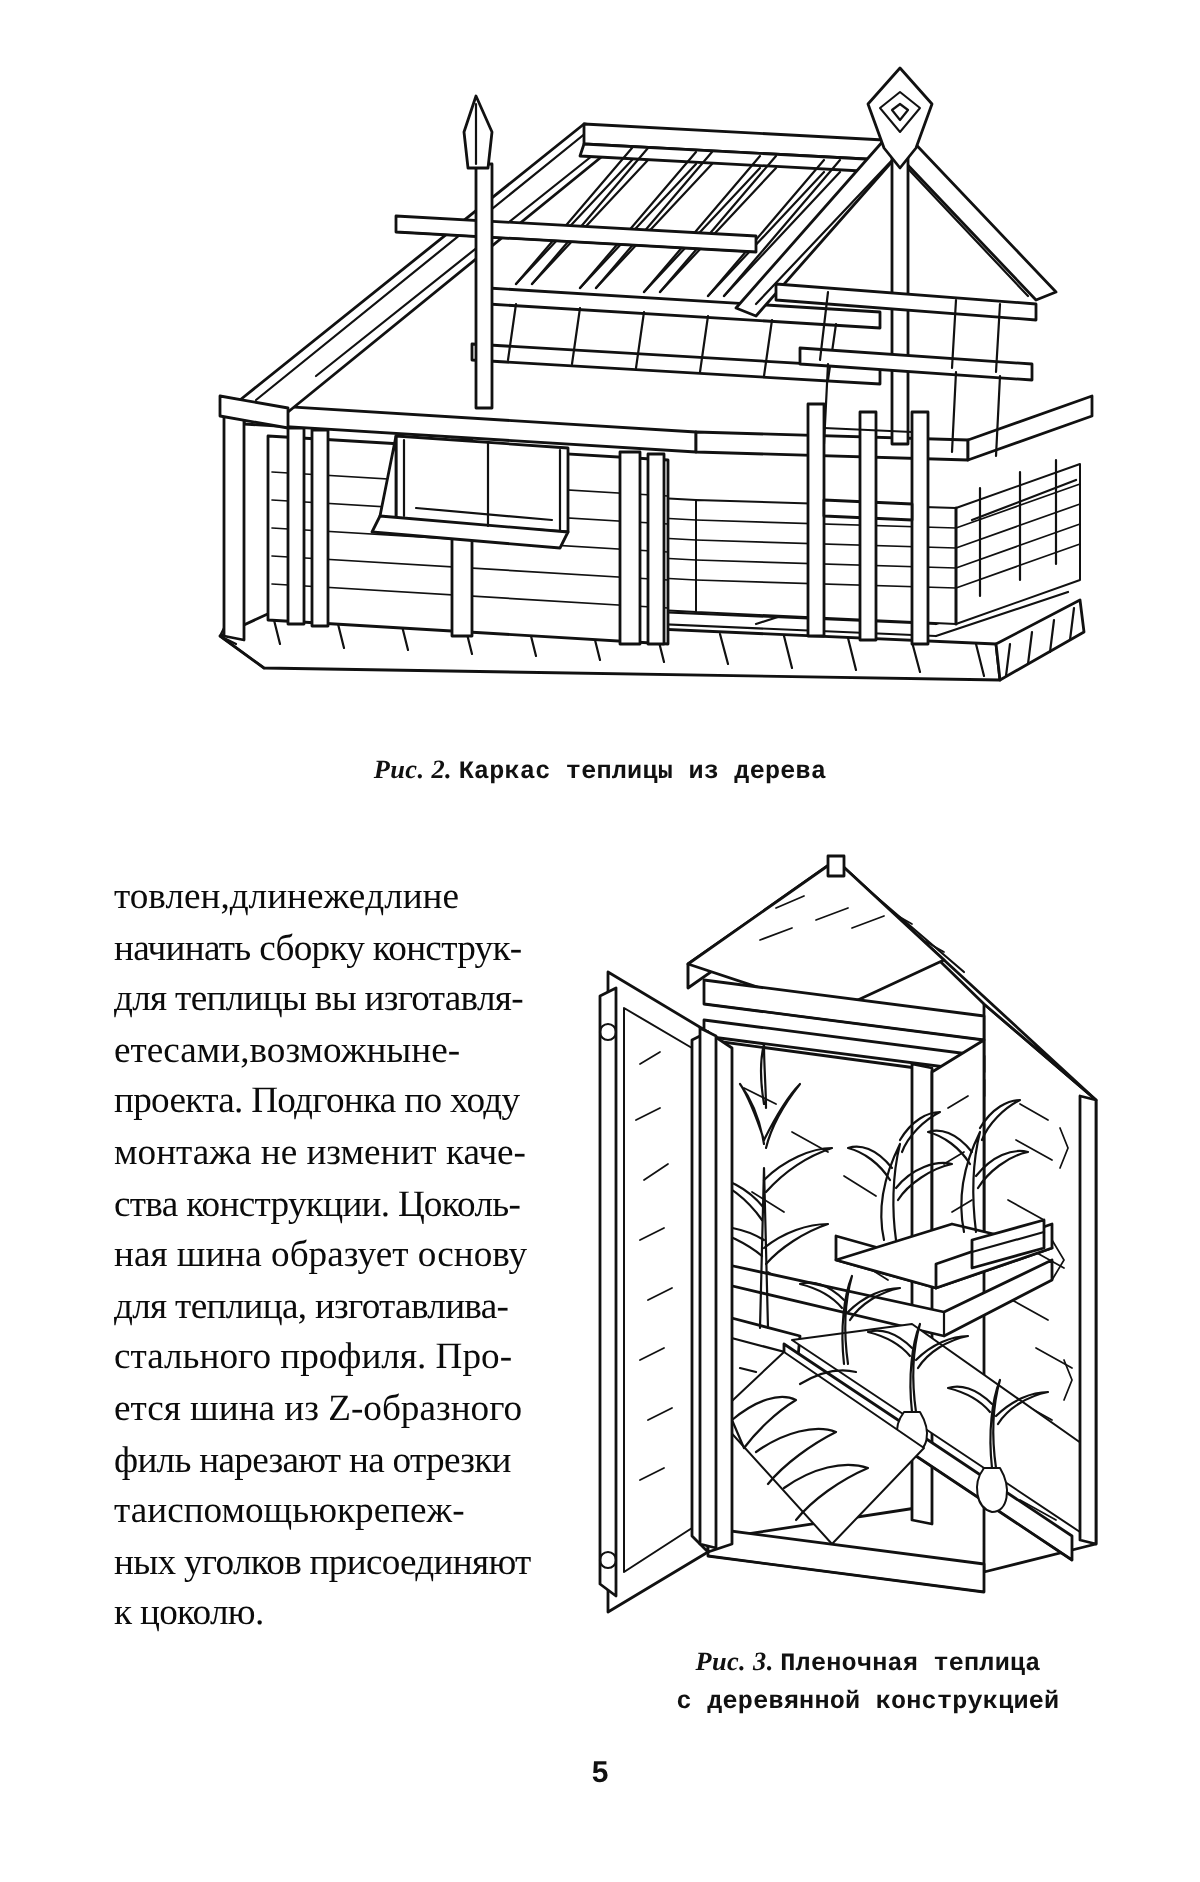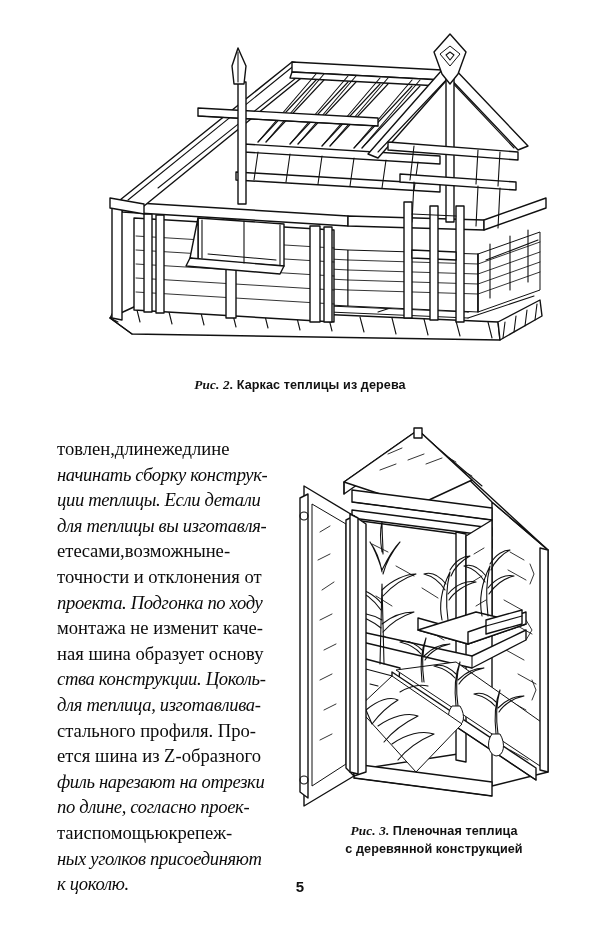--- a/index.html
+++ b/index.html
@@ -39,21 +39,21 @@
     color: #111;
     white-space: nowrap;
   }
   .cap .num {
     font-family: "Liberation Serif", serif;
     font-style: italic;
     font-weight: bold;
     letter-spacing: .2px;
   }
   .cap .ttl {
-    font-family: Liberation Sans, sans-serif;
+    font-family: Liberation Mono, monospace;
     font-weight: bold;
     letter-spacing: .1px;
     font-size: 12.6px;
   }
   #cap2 {
     left: 0; right: 0;
     top: 376px;
   }
 
   
@@ -69,21 +69,21 @@
     line-height: 25.6px;
     height: 25.6px;
     color: #0b0b0b;
     white-space: nowrap;
     letter-spacing: 0px;
   }
   #col .just {
     display: flex;
     justify-content: flex-start;
   }
-  #col .tight { letter-spacing: -0.35px; font-style: italic; }
+  #col .tight { letter-spacing: -0.35px; }
 
   
   #fig3-wrap {
     position: absolute;
     left: 296px;
     top: 424px;
     width: 272px;
     height: 392px;
   }
   #fig3-wrap svg { display: block; width: 100%; height: 100%; }
@@ -271,38 +271,35 @@
   </div>
 
   <div id="col">
     <div class="ln just">
       <span>товлен,</span>
       <span>длине</span>
       <span>же</span>
       <span>длине</span>
     </div>
     <div class="ln tight">начинать сборку конструк-</div>
-    <div class="ln tight">ции теплицы. Если детали</div>
     <div class="ln tight">для теплицы вы изготавля-</div>
     <div class="ln just">
       <span>ете</span>
       <span>сами,</span>
       <span>возможны</span>
       <span>не-</span>
     </div>
-    <div class="ln">точности и отклонения от</div>
     <div class="ln tight">проекта. Подгонка по ходу</div>
     <div class="ln">монтажа не изменит каче-</div>
+    <div class="ln tight">ства конструкции. Цоколь-</div>
     <div class="ln">ная шина образует основу</div>
-    <div class="ln tight">ства конструкции. Цоколь-</div>
     <div class="ln tight">для теплица, изготавлива-</div>
     <div class="ln">стального профиля. Про-</div>
     <div class="ln">ется шина из Z-образного</div>
     <div class="ln tight">филь нарезают на отрезки</div>
-    <div class="ln tight">по длине, согласно проек-</div>
     <div class="ln just">
       <span>та</span>
       <span>и</span>
       <span>с</span>
       <span>помощью</span>
       <span>крепеж-</span>
     </div>
     <div class="ln tight">ных уголков присоединяют</div>
     <div class="ln tight">к цоколю.</div>
   </div>

